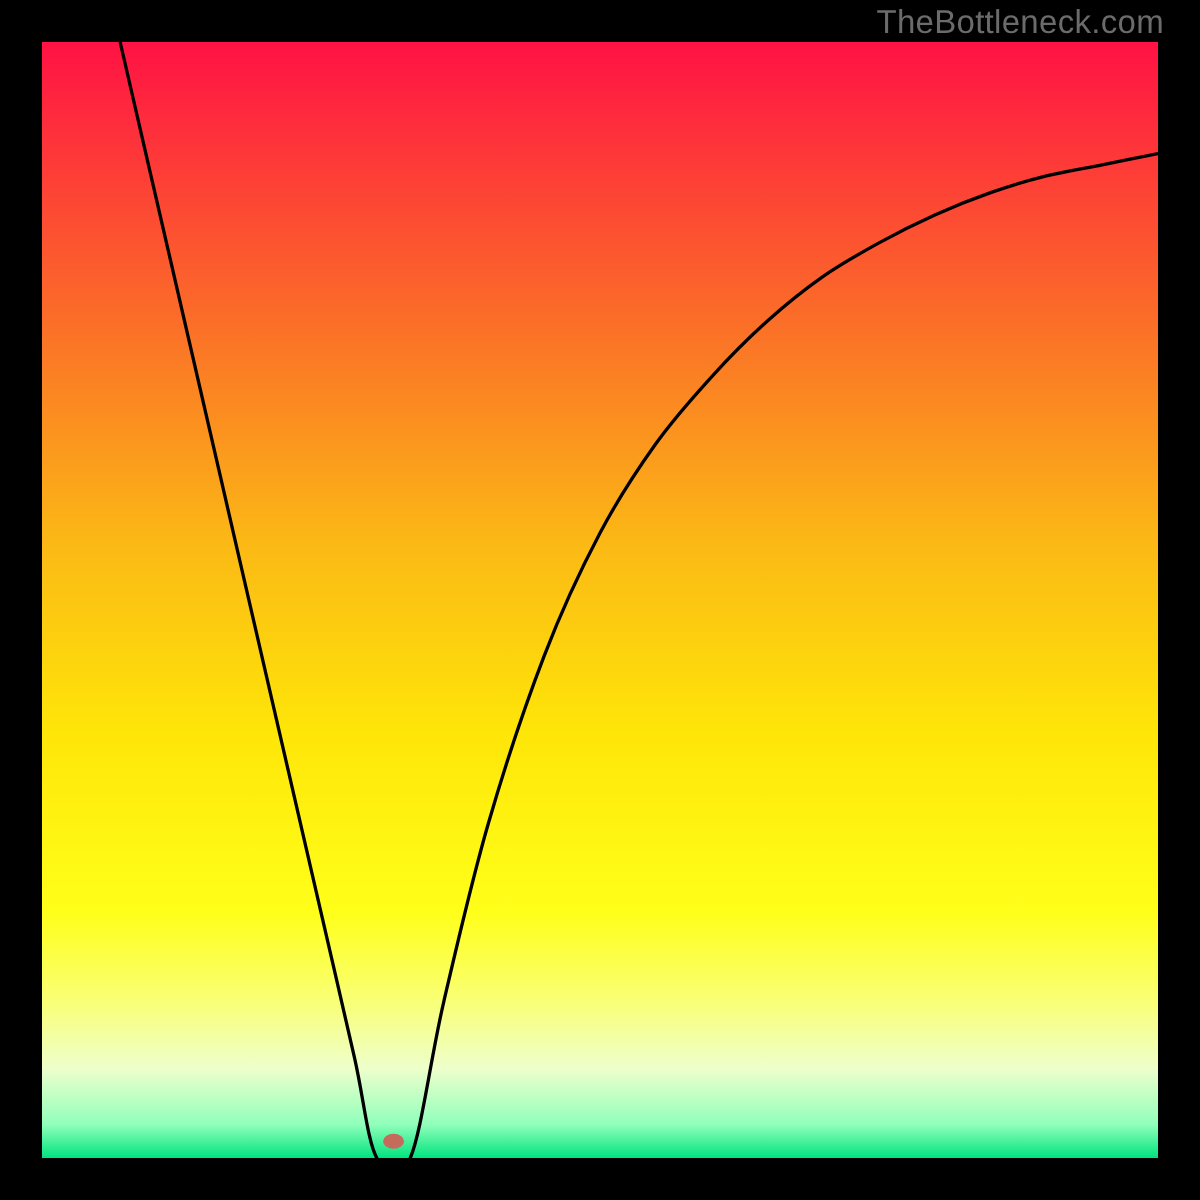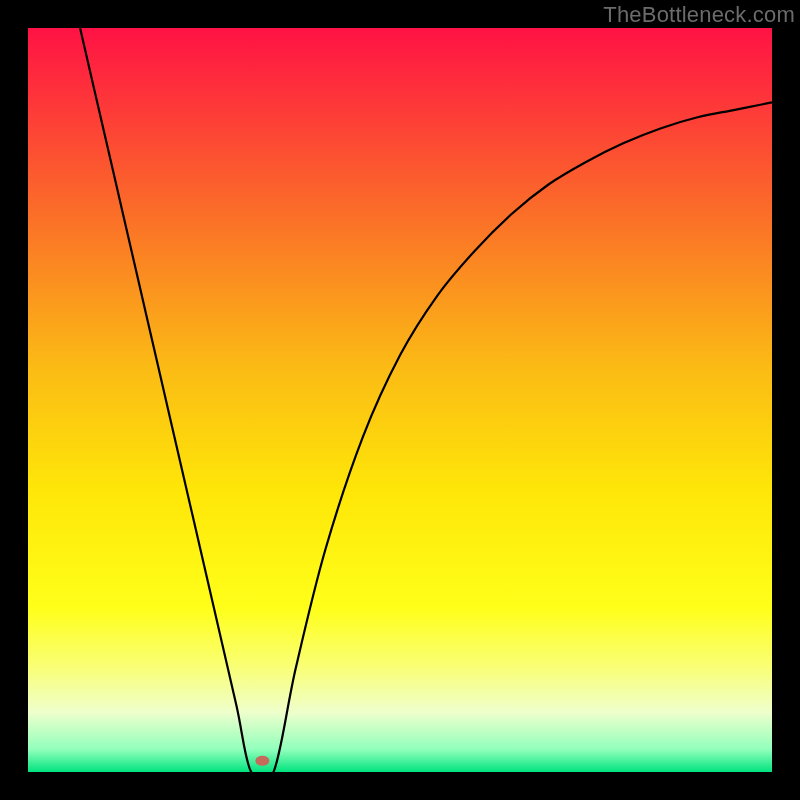--- a/index.html
+++ b/index.html
@@ -13,21 +13,21 @@
   }
   .frame {
     position: absolute;
     left: 0; top: 0;
     width: 800px; height: 800px;
     background: #000;
   }
   .watermark {
     position: absolute;
     top: 2px;
-    right: 5px;
+    right: 24px;
     color: #6b6b6b;
     font-size: 22px;
     font-weight: 500;
     letter-spacing: 0.2px;
     z-index: 5;
   }
   .plot-area {
     position: absolute;
     left: 28px;
     top: 28px;

